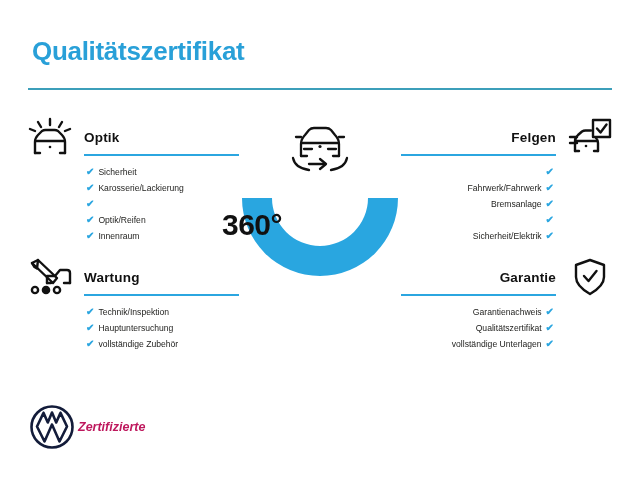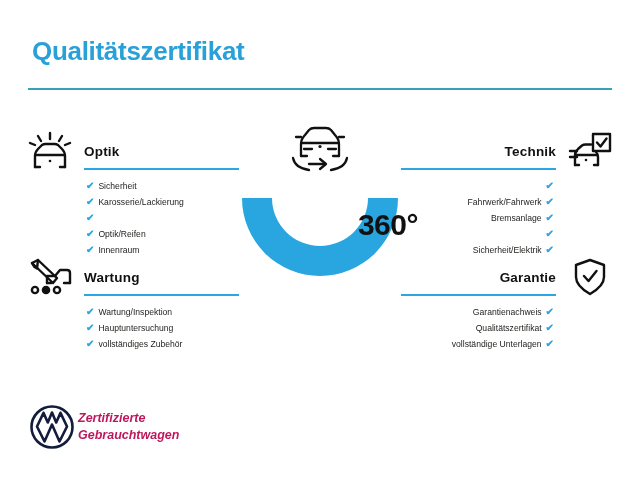--- a/index.html
+++ b/index.html
@@ -35,21 +35,21 @@
     background: #3c9fba;
   }
 
   
   .section {
     position: absolute;
     width: 232px;
   }
   .section.left  { left: 24px; }
   .section.right { left: 384px; }
-  .section.row1  { top: 130px; }
+  .section.row1  { top: 116px; }
   .section.row2  { top: 256px; }
 
   .sec-head {
     position: relative;
     height: 46px;
   }
   .sec-icon {
     position: absolute;
     top: 0;
     width: 52px;
@@ -125,21 +125,21 @@
     left: 57px;
     top: 0px;
     width: 82px;
     height: 56px;
   }
   #degrees-label {
     position: absolute;
     left: 0;
     top: 88px;
     width: 196px;
-    text-align: right;
+    text-align: left;
     font-size: 30px;
     font-weight: bold;
     color: #111111;
     letter-spacing: -0.5px;
   }
 
   
   #brand {
     position: absolute;
     left: 30px;
@@ -217,49 +217,49 @@
         <circle cx="19" cy="33" r="3.1" fill="#111"></circle>
         <circle cx="30" cy="33" r="3.1"></circle>
       </svg>
     </span>
     <span class="sec-title">Wartung</span>
     <span class="sec-rule"></span>
   </div>
   <ul class="sec-list">
     <li>
         <span class="check">✔</span>
-        <span>Wartung/Inspektion</span>
+        <span>Technik/Inspektion</span>
       </li>
     <li>
         <span class="check">✔</span>
         <span>Hauptuntersuchung</span>
       </li>
     <li>
         <span class="check">✔</span>
-        <span>vollständiges Zubehör</span>
+        <span>vollständige Zubehör</span>
       </li>
   </ul>
 </div>
 
 <div class="section right row1">
   <div class="sec-head">
     <span class="sec-icon">
       <svg width="46" height="40" viewBox="0 0 46 40" fill="none" stroke="#111" stroke-width="2.4" stroke-linecap="round" stroke-linejoin="round">
         <rect x="26" y="3" width="17" height="17"></rect>
         <path d="M30 11.5 L33.5 15.5 L39.5 7.5"></path>
         <path d="M8 34 L8 25 Q8 21 11 18 L15 14.5 Q16.5 13.5 18.5 13.5 L24 13.5"></path>
         <path d="M29 21 Q31 23 31 26 L31 34"></path>
         <line x1="8" y1="34" x2="12" y2="34"></line>
         <line x1="27" y1="34" x2="31" y2="34"></line>
         <path d="M3 20 L10 20 M3 26 L10 26 M10 20 Q6 23 10 26"></path>
         <path d="M9 24 L30 24"></path>
         <circle cx="19" cy="29" r="1.3" fill="#111" stroke="none"></circle>
       </svg>
     </span>
-    <span class="sec-title">Technik</span>
+    <span class="sec-title">Felgen</span>
     <span class="sec-rule"></span>
   </div>
   <ul class="sec-list">
     <li>
         <span class="check">✔</span>
       </li>
     <li>
         <span class="check">✔</span>
         <span>Fahrwerk/Fahrwerk</span>
       </li>
@@ -346,15 +346,14 @@
       <circle cx="22" cy="22" r="20.5" stroke="#131c3a" stroke-width="2.6"></circle>
       <path d="M22 7.5 L26.2 17.5 L30.5 7.9
                M30.5 7.9 L37 21.5 L29.5 36.5 L26.4 29.5
                M26.4 29.5 L22 19.5 L17.6 29.5
                M17.6 29.5 L14.5 36.5 L7 21.5 L13.5 7.9
                M13.5 7.9 L17.8 17.5 L22 7.5" stroke="#131c3a" stroke-width="2.6" stroke-linejoin="round" stroke-linecap="round" fill="none"></path>
     </svg>
   </span>
   <span id="brand-text">
     <div>Zertifizierte</div>
-    <div>Gebrauchtwagen</div>
   </span>
 </div>
 
 </body></html>

